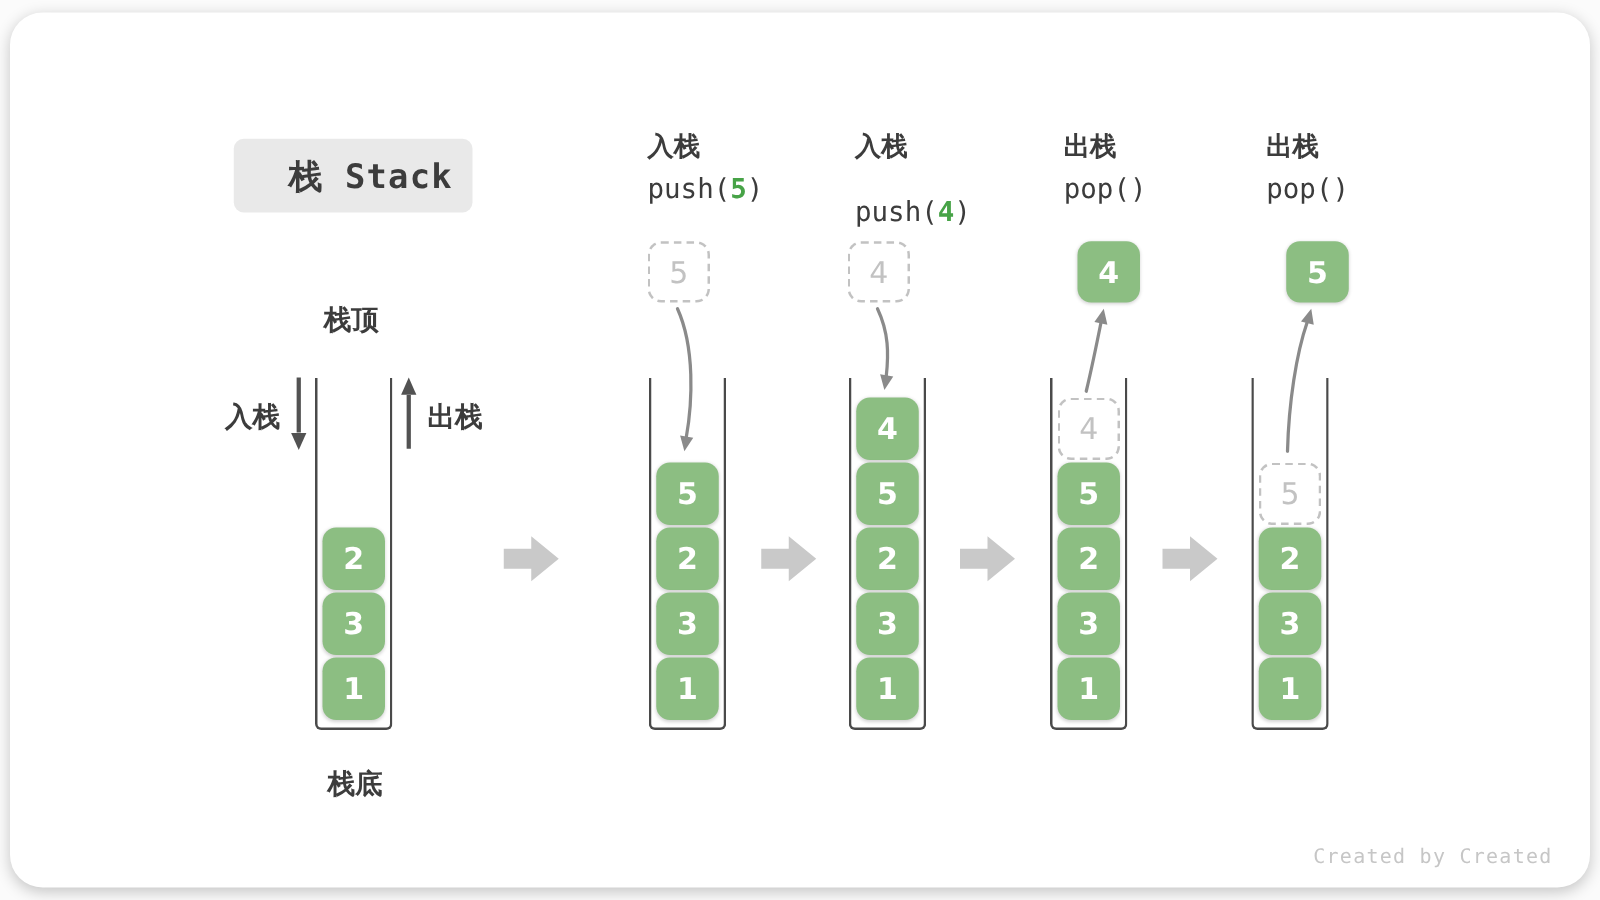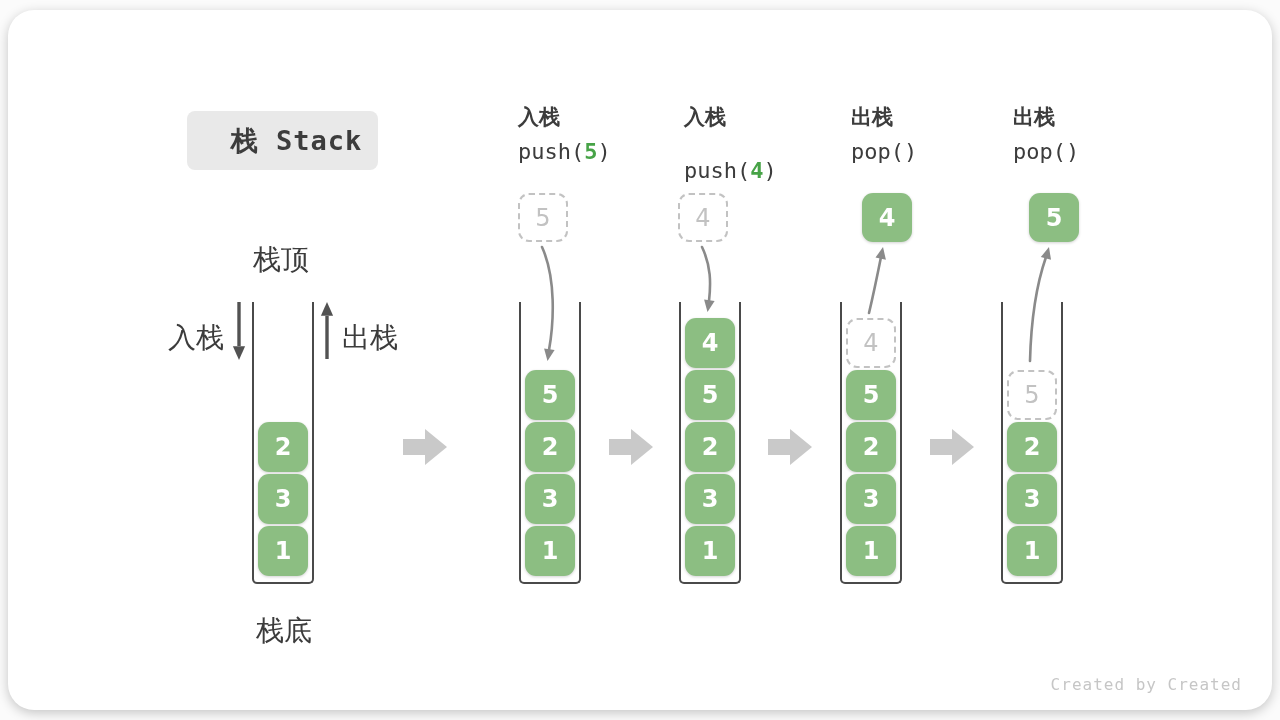--- a/index.html
+++ b/index.html
@@ -15,21 +15,21 @@
 
   .title-box {
     position:absolute; left:187px; top:111px; width:191px; height:59px;
     background:var(--title_box_bg,#e9e9e9); border-radius:8px;
     display:flex; align-items:center; justify-content:center;
     font-family:"DejaVu Sans Mono","Liberation Mono",monospace;
     font-size:27px; font-weight:700; color:var(--ink,#3c3c3c); letter-spacing:1px;padding-left:28px;
   }
 
   .side-label {
-    position:absolute; font-size:28px; font-weight:400; color:var(--ink,#3c3c3c);
+    position:absolute; font-size:22px; font-weight:700; color:var(--ink,#3c3c3c);
     white-space:nowrap;
   }
   .lbl-stack-top    { left:246px; top:241px; width:70px; text-align:center; }
   .lbl-stack-bottom { left:249px; top:612px; width:70px; text-align:center; }
   .lbl-push         { left:168px; top:319px; width:56px; text-align:right; }
   .lbl-pop          { left:342px; top:319px; width:56px; text-align:left; }
 
   .container-u {
     position:absolute; top:302px; width:62px; height:282px;
     border-left:2px solid var(--container_gray,#4a4a4a);

